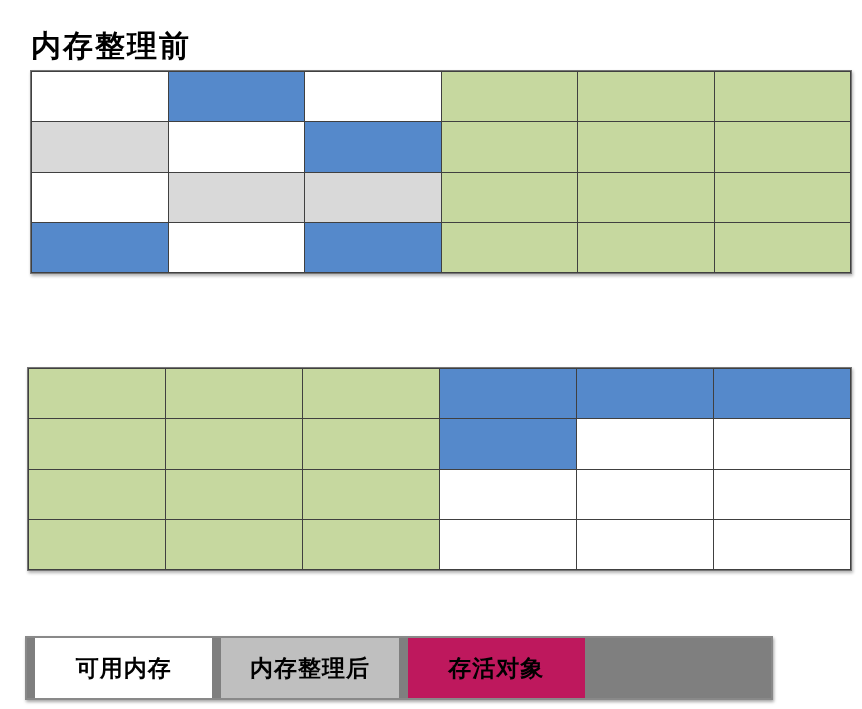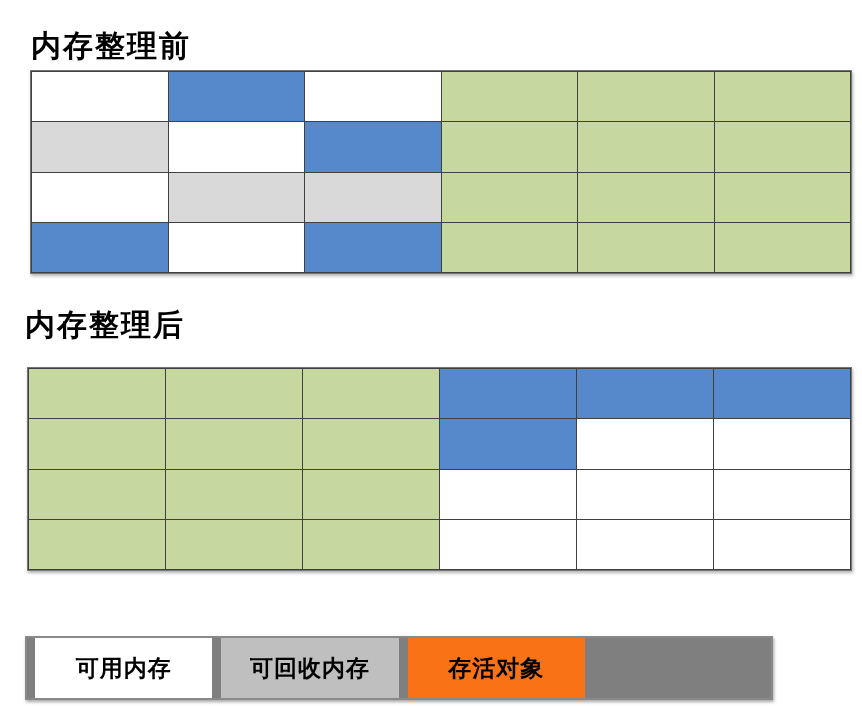--- a/index.html
+++ b/index.html
@@ -89,21 +89,20 @@
       <div class="cell" style="background: rgb(198, 216, 159);"></div>
       <div class="cell" style="background: rgb(198, 216, 159);"></div>
       <div class="cell" style="background: rgb(85, 137, 203);"></div>
       <div class="cell" style="background: rgb(255, 255, 255);"></div>
       <div class="cell" style="background: rgb(85, 137, 203);"></div>
       <div class="cell" style="background: rgb(198, 216, 159);"></div>
       <div class="cell" style="background: rgb(198, 216, 159);"></div>
       <div class="cell" style="background: rgb(198, 216, 159);"></div>
     </div>
 
-  <h1 class="title" id="title-after">内存整理后</h1>
 
   <div class="memgrid" id="grid-after">
       <div class="cell" style="background: rgb(198, 216, 159);"></div>
       <div class="cell" style="background: rgb(198, 216, 159);"></div>
       <div class="cell" style="background: rgb(198, 216, 159);"></div>
       <div class="cell" style="background: rgb(85, 137, 203);"></div>
       <div class="cell" style="background: rgb(85, 137, 203);"></div>
       <div class="cell" style="background: rgb(85, 137, 203);"></div>
       <div class="cell" style="background: rgb(198, 216, 159);"></div>
       <div class="cell" style="background: rgb(198, 216, 159);"></div>
@@ -123,20 +122,20 @@
       <div class="cell" style="background: rgb(255, 255, 255);"></div>
       <div class="cell" style="background: rgb(255, 255, 255);"></div>
       <div class="cell" style="background: rgb(255, 255, 255);"></div>
     </div>
 
   <div class="legend">
       <div class="legend-item" style="background: rgb(255, 255, 255);">
         <span>可用内存</span>
       </div>
       <div class="legend-item" style="background: rgb(191, 191, 191);">
-        <span>可回收内存</span>
+        <span>内存整理后</span>
       </div>
-      <div class="legend-item" style="background: #f97316;">
+      <div class="legend-item" style="background: #be185d;">
         <span>存活对象</span>
       </div>
     </div>
 
 </div>
 
 </body></html>

